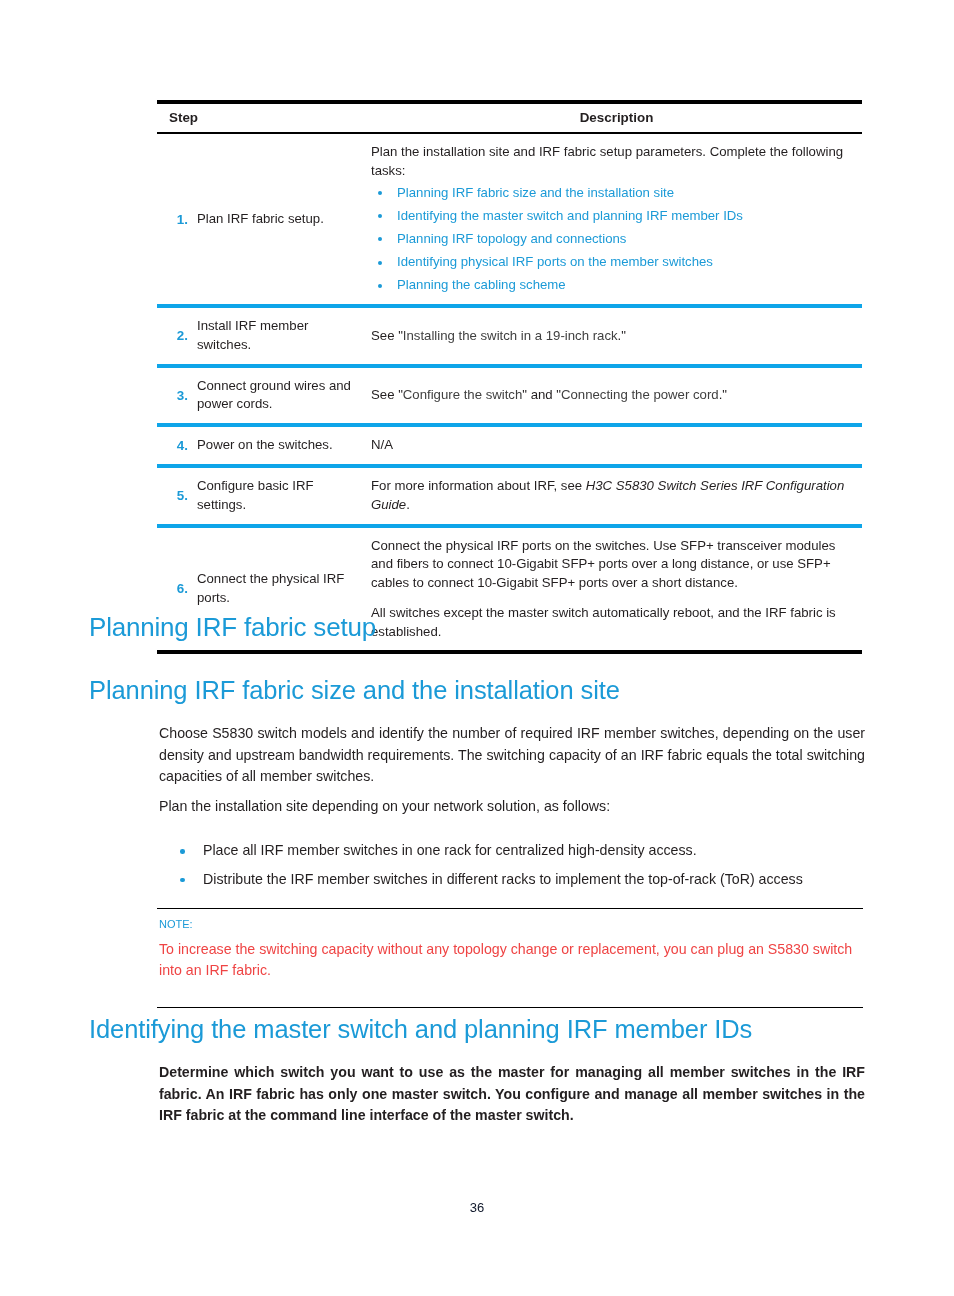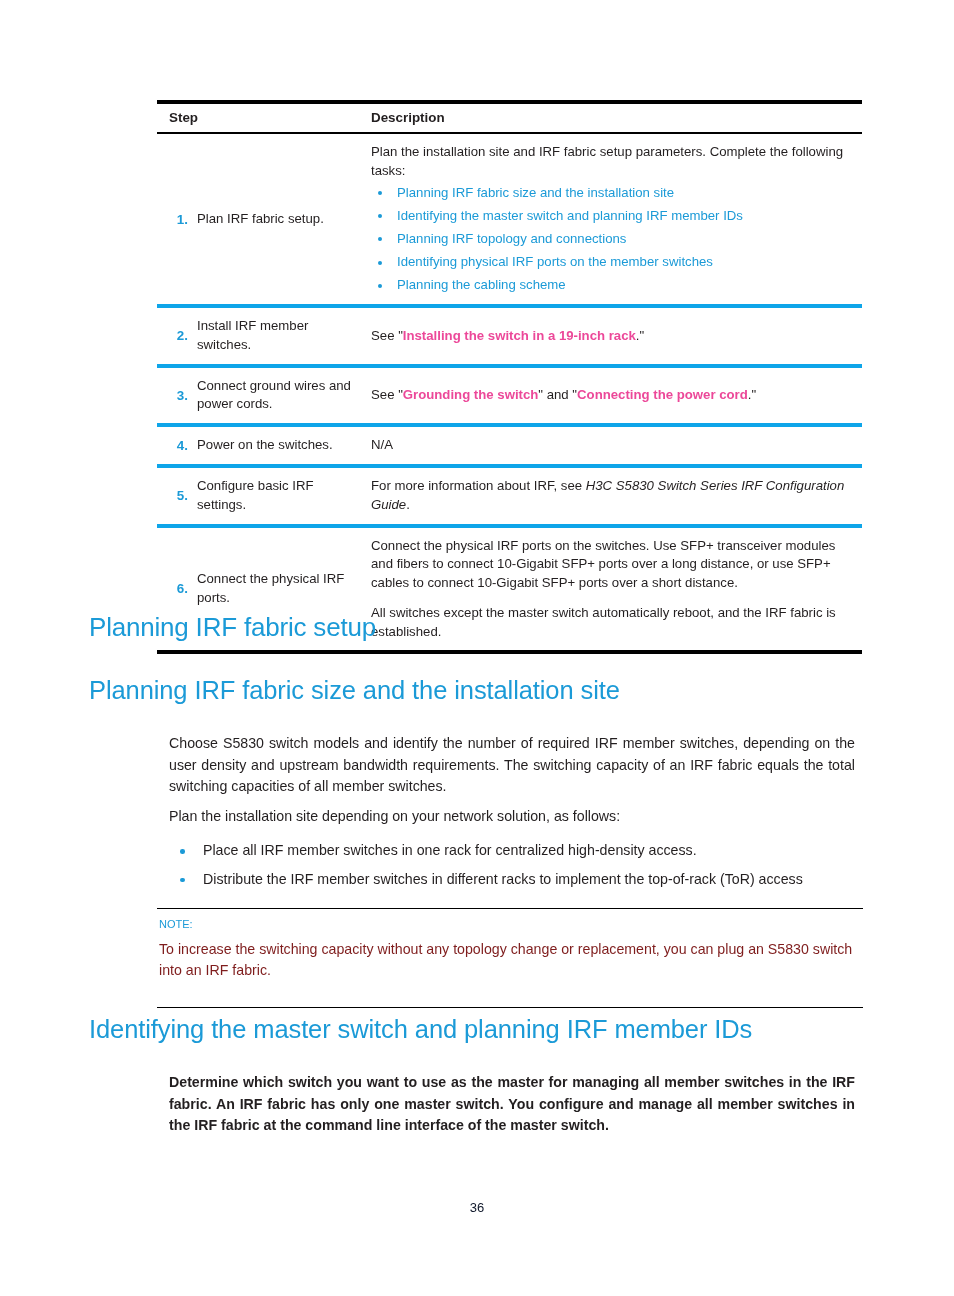--- a/index.html
+++ b/index.html
@@ -48,21 +48,21 @@
 
   .proc-table th {
     text-align: left;
     font-weight: bold;
     font-size: 13.4px;
     padding: 4px 0 5px 0;
     border-bottom: 2.5px solid #000;
     vertical-align: bottom;
   }
   .proc-table th.th-step { padding-left: 12px; }
-  .proc-table th.th-desc { padding-left: 8px; }
+  .proc-table th.th-desc { padding-left: 8px; text-align: center; }
 
   .proc-table td {
     vertical-align: middle;
     padding: 9px 0;
     border-bottom: 4px solid #0ea5e9;
   }
   .proc-table tr.last-row td { border-bottom: none; }
 
   td.step-num {
     color: #1b9ad7;
@@ -105,21 +105,21 @@
   ul.link-list li:last-child { margin-bottom: 0; }
   ul.link-list li .bullet {
     position: absolute;
     left: 7px;
     top: 50%;
     transform: translateY(-50%);
     width: 4px; height: 4px;
     border-radius: 50%;
     background: #1b9ad7;
   }
-  .lnk { color: #ec4899; font-weight: bold; }
+  .lnk { color: #404040; }
   .ital { font-style: italic; }
 
   
   .h1 {
     position: absolute;
     left: 89px;
     color: #1b9ad7;
     font-size: 26px;
     font-weight: normal;
     letter-spacing: -0.2px;
@@ -137,21 +137,21 @@
 
   
   .body-block {
     position: absolute;
     left: 159px;
     width: 706px;
     font-size: 14.2px;
     line-height: 1.53;
     color: #231f20;
   }
-  .body-block p { margin: 10px; }
+  .body-block p { margin: 0; }
   .body-block p.just { text-align: justify; }
 
   ul.dot-list {
     list-style: none;
     margin: 16px;
     padding: 0;
   }
   ul.dot-list li {
     position: relative;
     padding-left: 28px;
@@ -179,21 +179,21 @@
   }
   .note-label {
     color: #1b9ad7;
     font-size: 11px;
     margin: 0 0 9px 2px;
   }
   .note-text {
     font-size: 14.2px;
     line-height: 1.5;
     margin: 0 0 16px 2px;
-    color: #7f1d1d;
+    color: #ef4444;
   }
 
   
   .page-number {
     position: absolute;
     top: 1200px;
     left: 0;
     width: 954px;
     text-align: center;
     font-size: 13px;
@@ -241,21 +241,21 @@
           <td class="step-action">Install IRF member switches.</td>
           <td class="step-desc">
             <p class="desc-para"><span>See "</span><span class="lnk">Installing the switch in a 19-inch rack</span><span>."</span></p>
           </td>
         </tr>
 
         <tr>
           <td class="step-num">3.</td>
           <td class="step-action">Connect ground wires and power cords.</td>
           <td class="step-desc">
-            <p class="desc-para"><span>See "</span><span class="lnk">Grounding the switch</span><span>" and "</span><span class="lnk">Connecting the power cord</span><span>."</span></p>
+            <p class="desc-para"><span>See "</span><span class="lnk">Configure the switch</span><span>" and "</span><span class="lnk">Connecting the power cord</span><span>."</span></p>
           </td>
         </tr>
 
         <tr>
           <td class="step-num">4.</td>
           <td class="step-action">Power on the switches.</td>
           <td class="step-desc">
             <p class="desc-para">N/A</p>
           </td>
         </tr>

